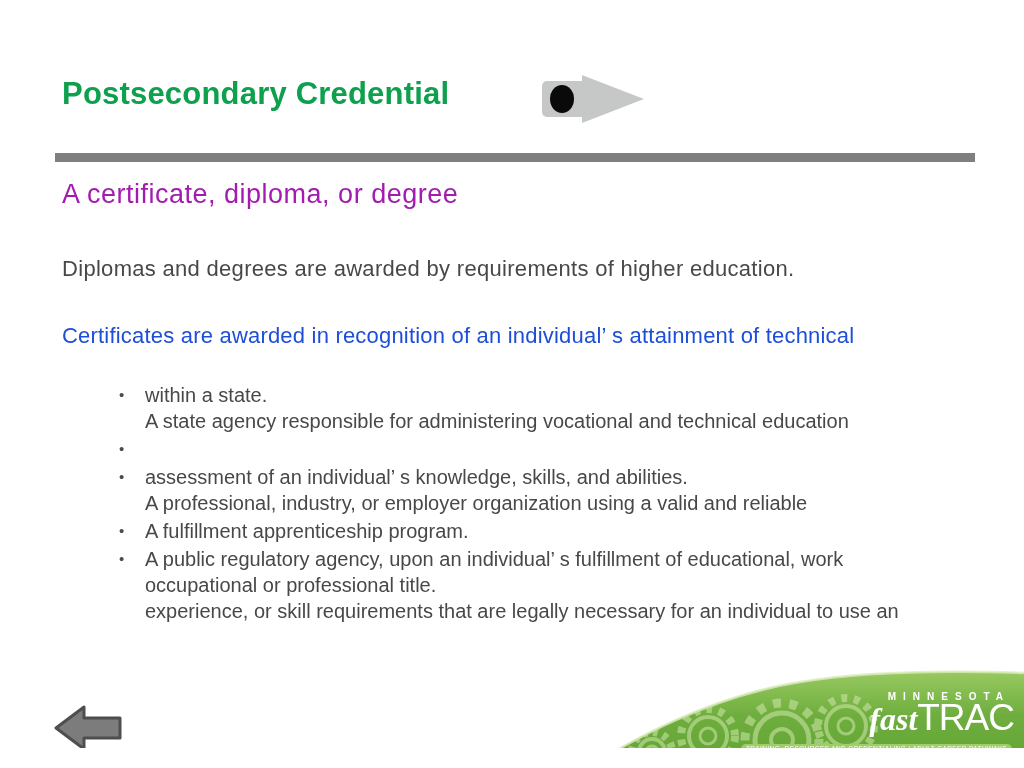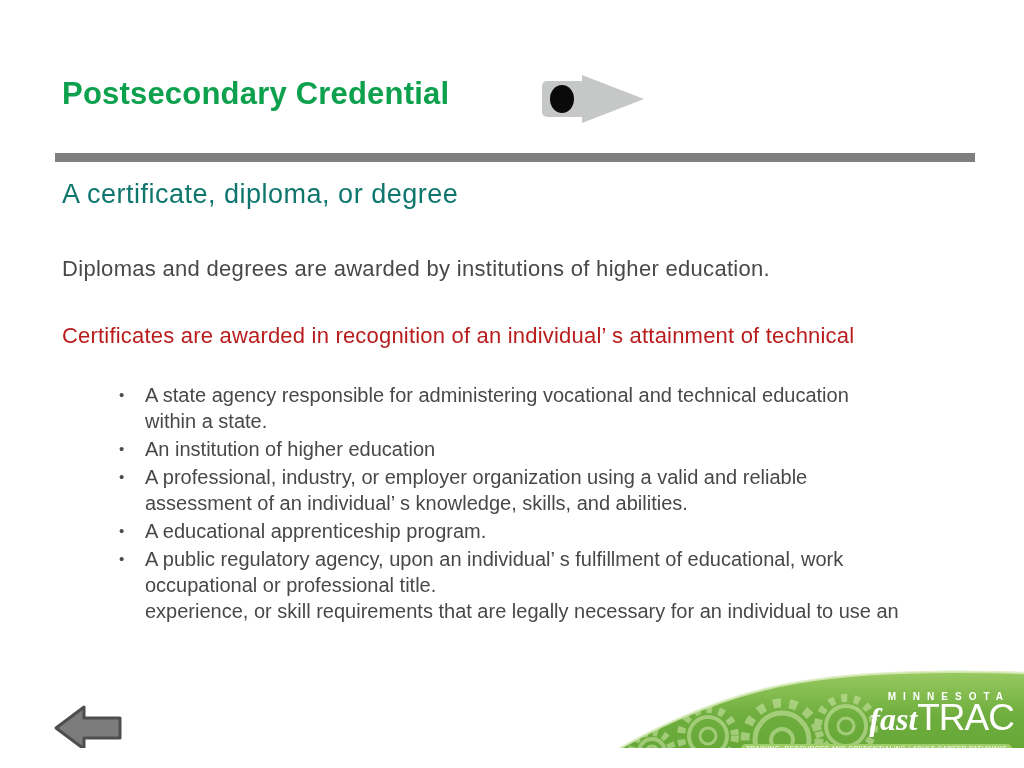--- a/index.html
+++ b/index.html
@@ -2,23 +2,23 @@
 <html><head>
 <meta charset="utf-8">
 <style>
   html,body{margin:0;padding:0;width:1024px;height:768px;background:#fff;
     font-family:"Liberation Sans",sans-serif;overflow:hidden;}
   .slide{position:relative;width:1024px;height:748px;background:#ffffff;overflow:hidden;}
   .title{position:absolute;left:62px;top:76px;margin:0;font-size:31px;font-weight:700;
     color:#0da04d;letter-spacing:0.2px;line-height:36px;}
   .fwd-arrow{position:absolute;left:538px;top:72px;}
   .rule{position:absolute;left:55px;top:153px;width:920px;height:9px;background:#7f7f7f;}
-  .subtitle{position:absolute;left:62px;top:179px;font-size:27px;color:#0f766e;letter-spacing:0.5px;}
+  .subtitle{position:absolute;left:62px;top:179px;font-size:27px;color:#a21caf;letter-spacing:0.5px;}
   .para1{position:absolute;left:62px;top:256px;font-size:22px;color:#484848;letter-spacing:0.3px;}
-  .certpara{position:absolute;left:62px;top:322px;font-size:22px;color:#b91c1c;
+  .certpara{position:absolute;left:62px;top:322px;font-size:22px;color:#1d4ed8;
     letter-spacing:0.2px;line-height:27px;}
   .certpara .indent{padding-left:38px;}
   .bullets{position:absolute;left:119px;top:382px;font-size:20px;color:#484848;line-height:26px;}
   .bullet{display:flex;margin-bottom:2px;}
   .dot{width:26px;flex:0 0 26px;font-size:15px;line-height:26px;color:#4a4a4a;}
   .blines div{white-space:nowrap;}
   .back-arrow{position:absolute;left:52px;top:702px;}
   .wedge-svg{position:absolute;left:556px;top:658px;}
   .minnesota{position:absolute;right:14px;top:691px;font-size:10px;font-weight:700;
     letter-spacing:7px;color:#ffffff;}
@@ -38,55 +38,52 @@
   <svg class="fwd-arrow" width="110" height="54" viewBox="0 0 110 54">
     <rect x="4" y="9" width="44" height="36" rx="5" fill="#c6c8c7"></rect>
     <polygon points="44,3 44,51 106,27" fill="#c6c8c7"></polygon>
     <ellipse cx="24" cy="27" rx="12" ry="14" fill="#0a0a0a"></ellipse>
   </svg>
 
   <div class="rule"></div>
 
   <div class="subtitle">A certificate, diploma, or degree</div>
 
-  <div class="para1">Diplomas and degrees are awarded by institutions of higher education.</div>
+  <div class="para1">Diplomas and degrees are awarded by requirements of higher education.</div>
 
   <div class="certpara">
     <div>Certificates are awarded in recognition of an individual’ s attainment of technical</div>
   </div>
 
   <div class="bullets">
 
     <div class="bullet">
       <span class="dot">•</span>
       <div class="blines">
+        <div>within a state.</div>
         <div>A state agency responsible for administering vocational and technical education</div>
-        <div>within a state.</div>
+      </div>
+    </div>
+
+    <div class="bullet">
+      <span class="dot">•</span>
+    </div>
+
+    <div class="bullet">
+      <span class="dot">•</span>
+      <div class="blines">
+        <div>assessment of an individual’ s knowledge, skills, and abilities.</div>
+        <div>A professional, industry, or employer organization using a valid and reliable</div>
       </div>
     </div>
 
     <div class="bullet">
       <span class="dot">•</span>
       <div class="blines">
-        <div>An institution of higher education</div>
-      </div>
-    </div>
-
-    <div class="bullet">
-      <span class="dot">•</span>
-      <div class="blines">
-        <div>A professional, industry, or employer organization using a valid and reliable</div>
-        <div>assessment of an individual’ s knowledge, skills, and abilities.</div>
-      </div>
-    </div>
-
-    <div class="bullet">
-      <span class="dot">•</span>
-      <div class="blines">
-        <div>A educational apprenticeship program.</div>
+        <div>A fulfillment apprenticeship program.</div>
       </div>
     </div>
 
     <div class="bullet">
       <span class="dot">•</span>
       <div class="blines">
         <div>A public regulatory agency, upon an individual’ s fulfillment of educational, work</div>
         <div>occupational or professional title.</div>
         <div>experience, or skill requirements that are legally necessary for an individual to use an</div>
       </div>

